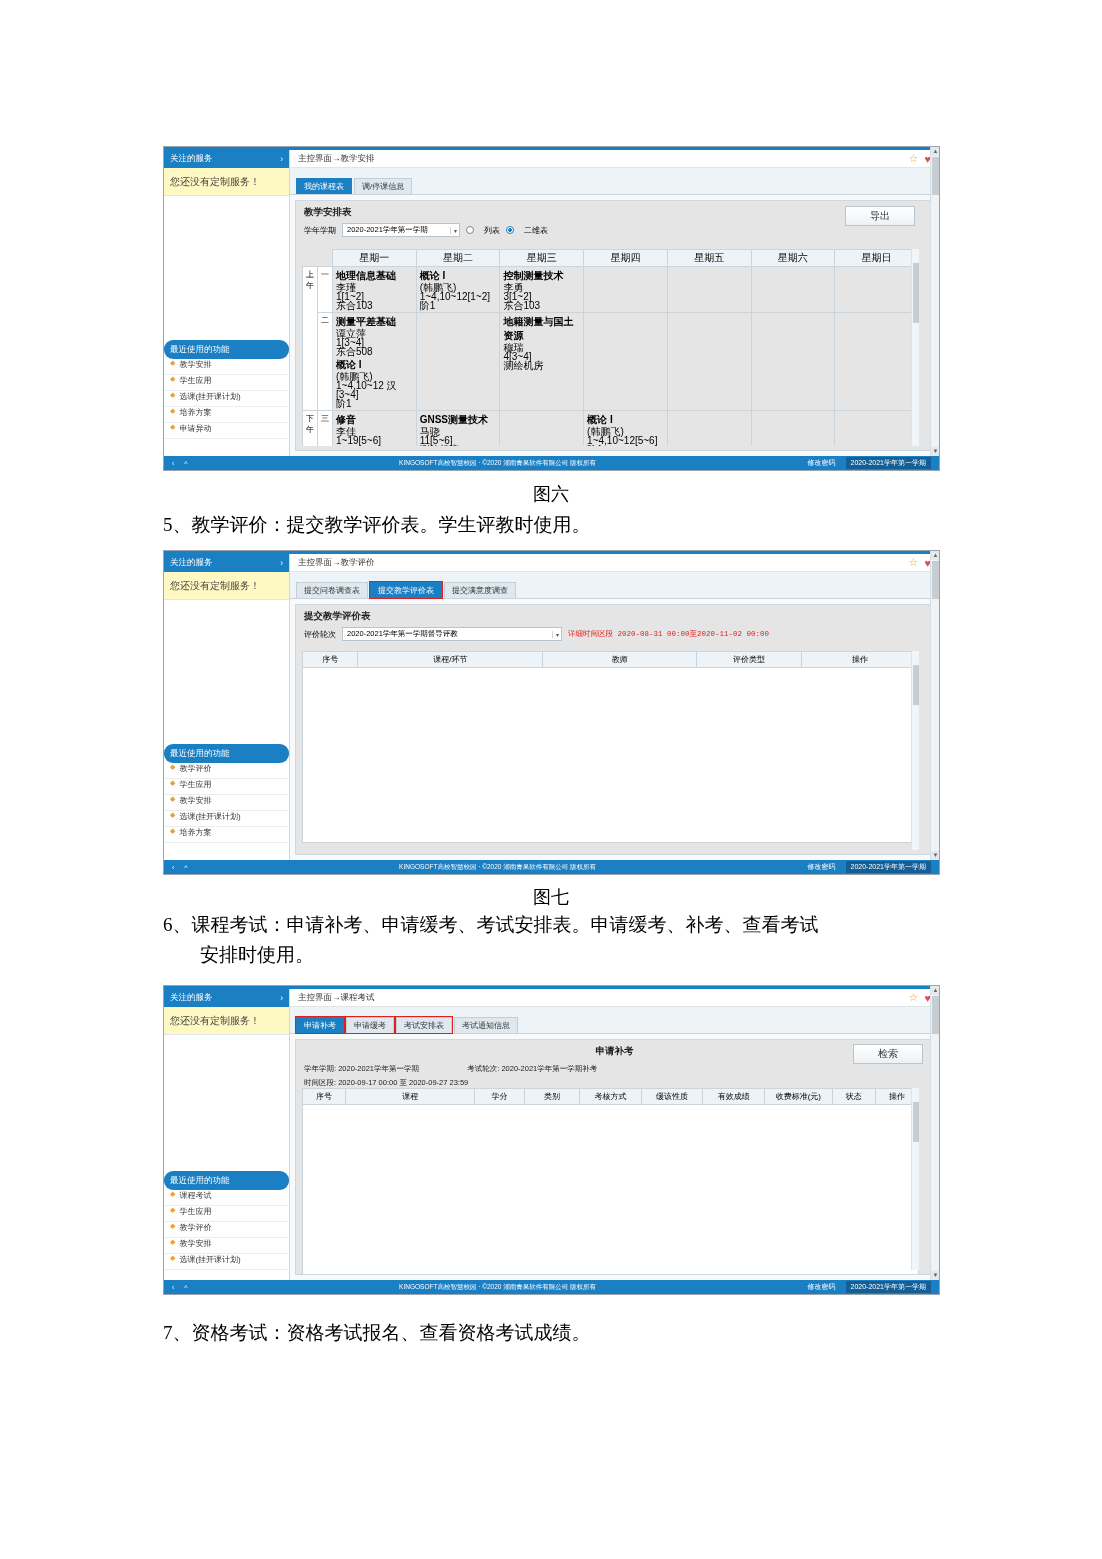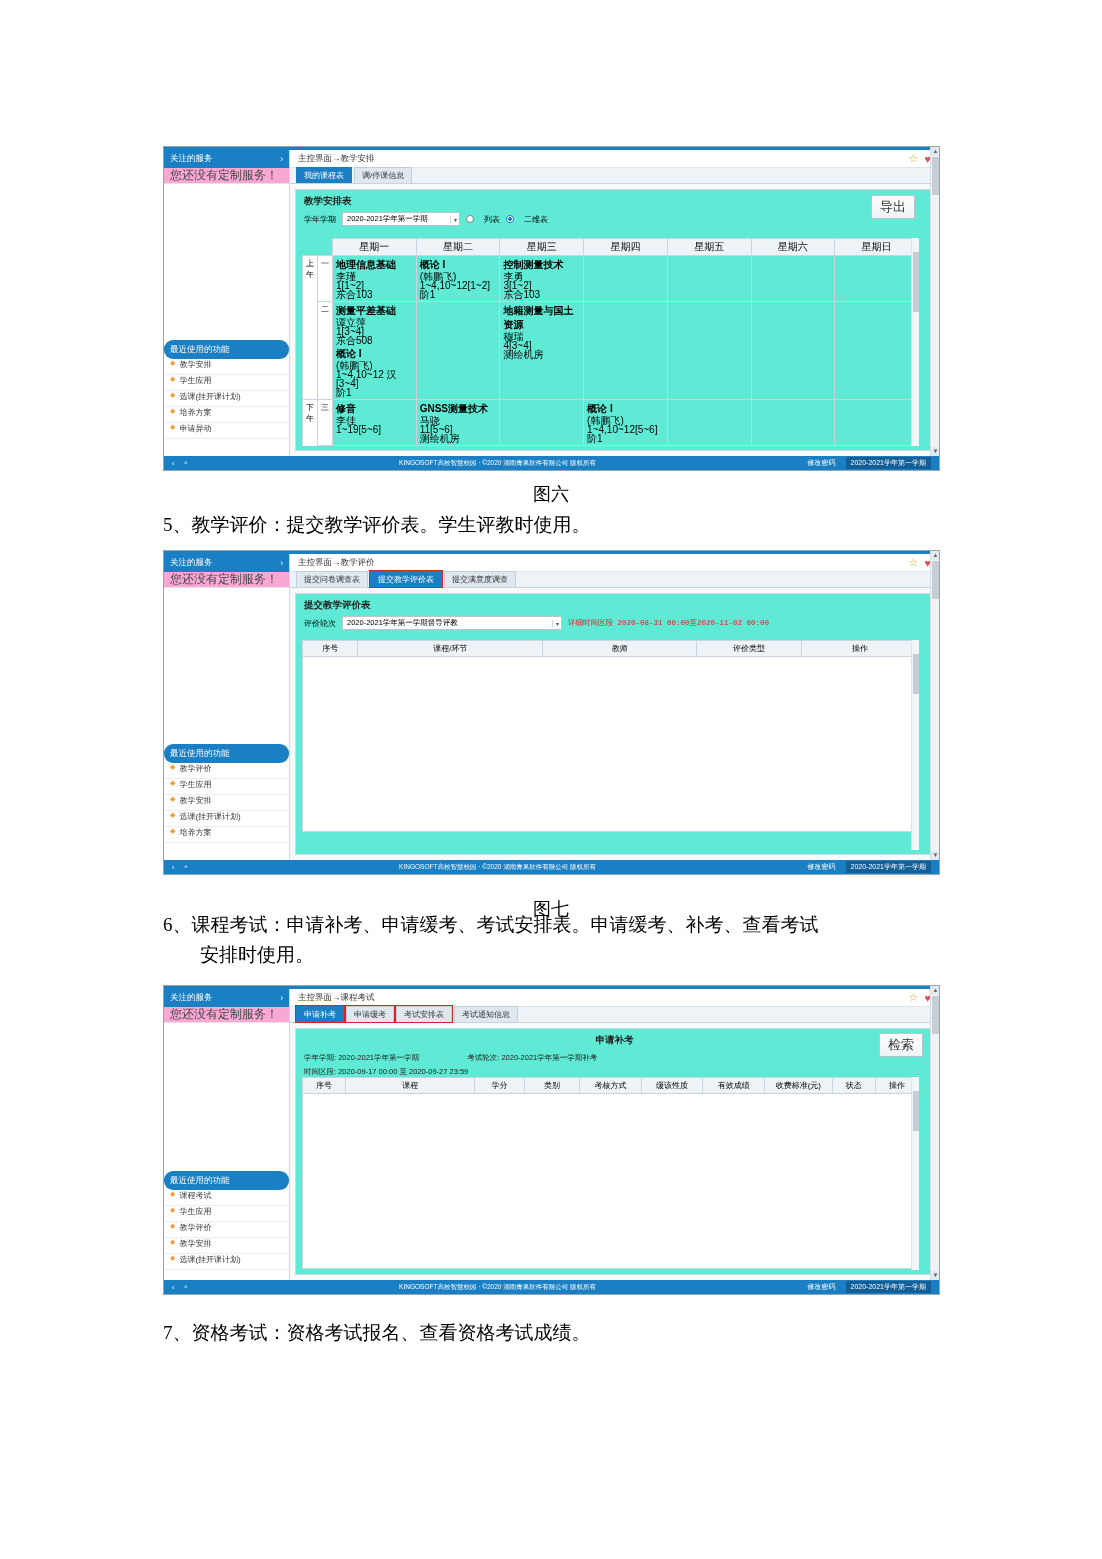--- a/index.html
+++ b/index.html
@@ -38,22 +38,22 @@
   .shot-body { display:flex; height:calc(100% - 3px - 14px); }
 
   
   .leftcol { width:125px; background:#ffffff; position:relative; flex:0 0 125px; }
   .lc-head {
     background:#1b7fc4; color:#fff; font-size:8.5px;
     height:18px; display:flex; align-items:center; padding:0 6px;
     justify-content:space-between;
   }
   .lc-sub {
-    background:#f9a8d4; color:#444; font-size:12px;
-    height:16px; display:flex; align-items:center; padding:0 6px;
+    background:#fef9c3; color:#444; font-size:10px;
+    height:28px; display:flex; align-items:center; padding:0 6px;
     border-bottom:1px solid #dfe6eb;
   }
   .lc-recent-head {
     background:#1b7fc4; color:#fff; font-size:8.5px;
     height:19px; display:flex; align-items:center; padding:0 6px;
     position:absolute; left:0; right:0;border-radius:9px;
   }
   .lc-item {
     font-size:8px; color:#333; height:16px;
     display:flex; align-items:flex-start; padding:0 6px;
@@ -66,51 +66,51 @@
   .crumb {
     height:18px; background:#ffffff; font-size:8.5px; color:#333;
     display:flex; align-items:center; padding:0 8px;
     border-bottom:1px solid #dfe6eb;
     justify-content:space-between;
   }
   .crumb .icons { display:flex; gap:6px; align-items:center; }
   .star { color:#e8b23d; font-size:11px; }
   .heart { color:#e04b5a; font-size:11px; }
 
-  .tabs { height:16px; display:flex; align-items:flex-end; gap:2px; padding-left:6px; background:#eef3f7; border-bottom:1px solid #c9d4dc;}
+  .tabs { height:27px; display:flex; align-items:flex-end; gap:2px; padding-left:6px; background:#eef3f7; border-bottom:1px solid #c9d4dc;}
   .tab {
     font-size:8px; padding:2px 7px 2px; background:#dfe8ee;
     border:1px solid #c3cfd8; border-bottom:none; color:#333; line-height:11px;
   }
   .tab.active { background:#1b7fc4; color:#fff; border-color:#1b7fc4; }
   .tab.redbox { outline:1.5px solid #e02020; outline-offset:0px; }
 
   .panel {
-    margin:5px; background:#5eead4; border:1px solid #cfd8de; flex:1 1 auto;
+    margin:5px; background:#e5e5e5; border:1px solid #cfd8de; flex:1 1 auto;
     position:relative; overflow:hidden;
   }
   .panel-title {
     font-size:9.5px; font-weight:bold; padding:5px 8px 4px; color:#222;
   }
   .panel-title.center { text-align:center; }
 
   .row-ctl { display:flex; align-items:center; gap:6px; font-size:8px; padding:0 8px 5px; }
   .sel {
     border:1px solid #b9c4cc; background:#fff; font-size:7.5px;
     height:14px; display:inline-flex; align-items:center; padding:0 2px 0 4px;
     min-width:120px; justify-content:space-between;
   }
   .sel .caret { font-size:6px; color:#555; border-left:1px solid #cdd6dc; padding-left:3px; margin-left:4px;}
   .radio { display:inline-flex; align-items:center; gap:10px; font-size:8px;}
   .radio .ring { width:8px; height:8px; border:1px solid #7b8890; border-radius:50%; display:inline-block; background:#fff;}
   .radio.on .ring { border-color:#1b7fc4; background:radial-gradient(#1b7fc4 0 2px, #fff 2px); }
 
   .btn {
     border:1px solid #b9c4cc; background:linear-gradient(#ffffff,#eef2f5);
-    font-size:13px; padding:2px 8px; color:#333;
+    font-size:10px; padding:2px 24px; color:#333;
   }
 
   
   .tt { width:100%; border-collapse:collapse; table-layout:fixed; }
   .tt th, .tt td { border:1px solid #c9d4dc; font-size:10px; vertical-align:top; }
   .tt th { background:#eef3f7; text-align:center; height:15px; font-weight:normal; }
   .tt td { padding:2px 3px; }
   .tt td.period { text-align:center; width:16px; background:#fff; font-size:8px; }
   .tt td.ampm { text-align:center; width:14px; background:#fff; font-size:8px; }
   .cellbold { font-weight:bold; }
@@ -464,21 +464,21 @@
         <span>^</span>
       </span>
       <span class="mid">KINGOSOFT高校智慧校园 · ©2020  湖南青果软件有限公司  版权所有</span>
       <span class="right">
         <span>修改密码</span>
         <span class="term">2020-2021学年第一学期</span>
       </span>
     </div>
   </div>
 
-  <div class="fig-caption" style="position:absolute; left:0; right:0; top:885px;margin-top:12px;">图七</div>
+  <div class="fig-caption" style="position:absolute; left:0; right:0; top:885px;">图七</div>
 
   <div class="doc-par" style="position:absolute; left:163px; top:910px; width:790px;">6、课程考试：申请补考、申请缓考、考试安排表。申请缓考、补考、查看考试</div>
   <div class="doc-par" style="position:absolute; left:200px; top:940px; width:760px;">安排时使用。</div>
 
   <div class="shot" style="position:absolute; left:163px; top:985px; width:777px; height:310px;">
     <div class="shot-top-accent"></div>
     <div class="shot-body">
 
       <div class="leftcol">
         <div class="lc-head">

